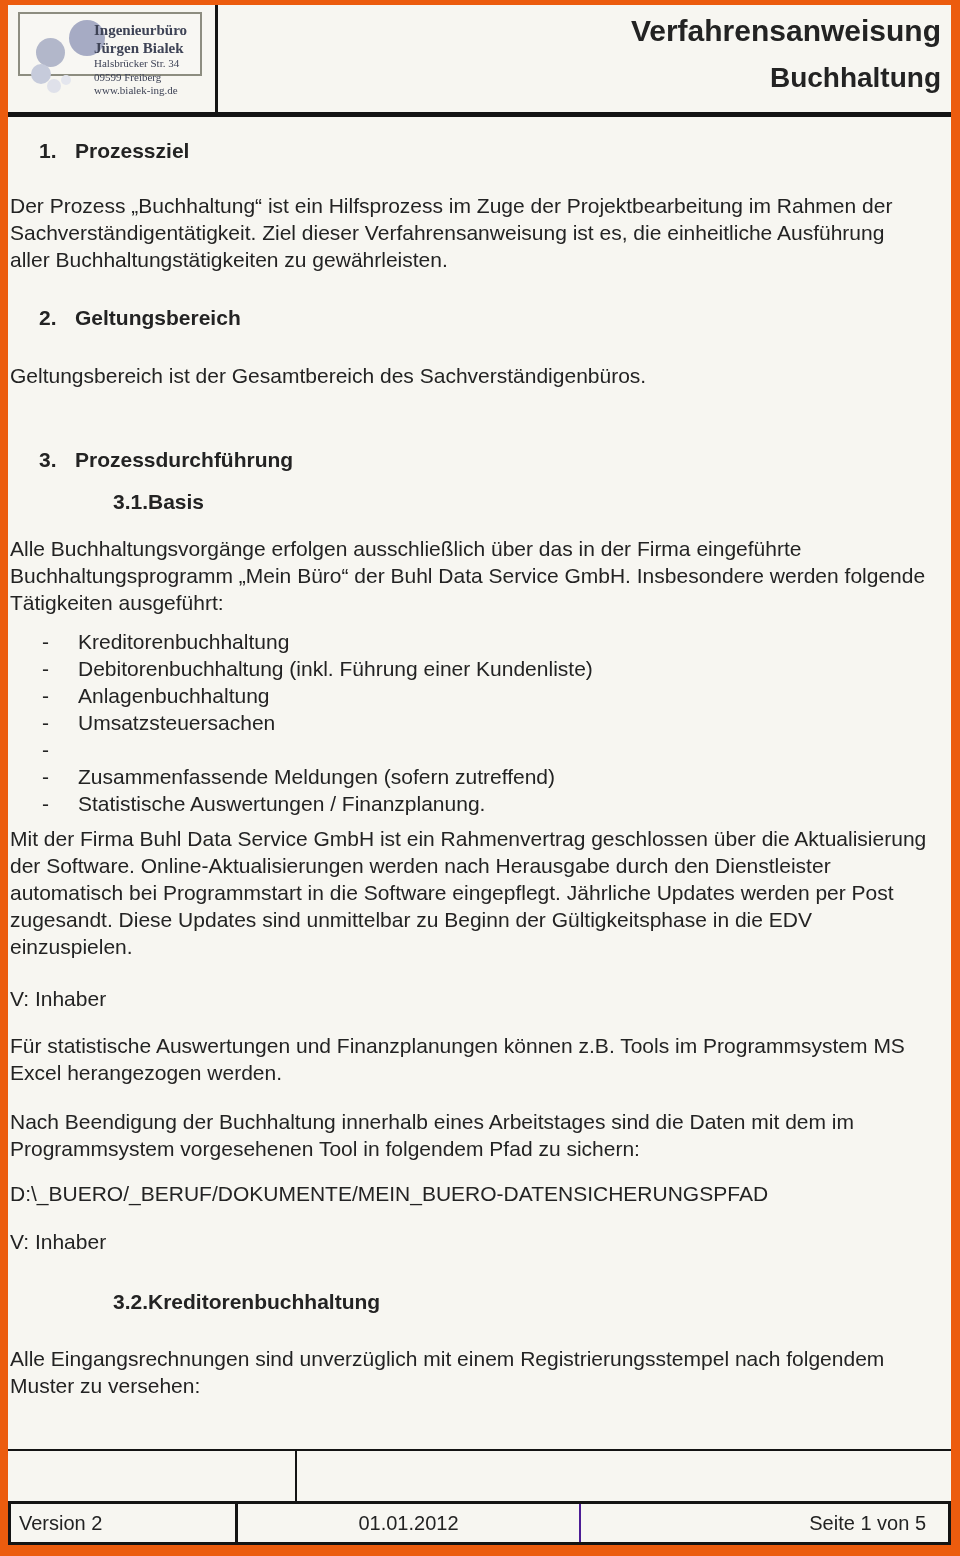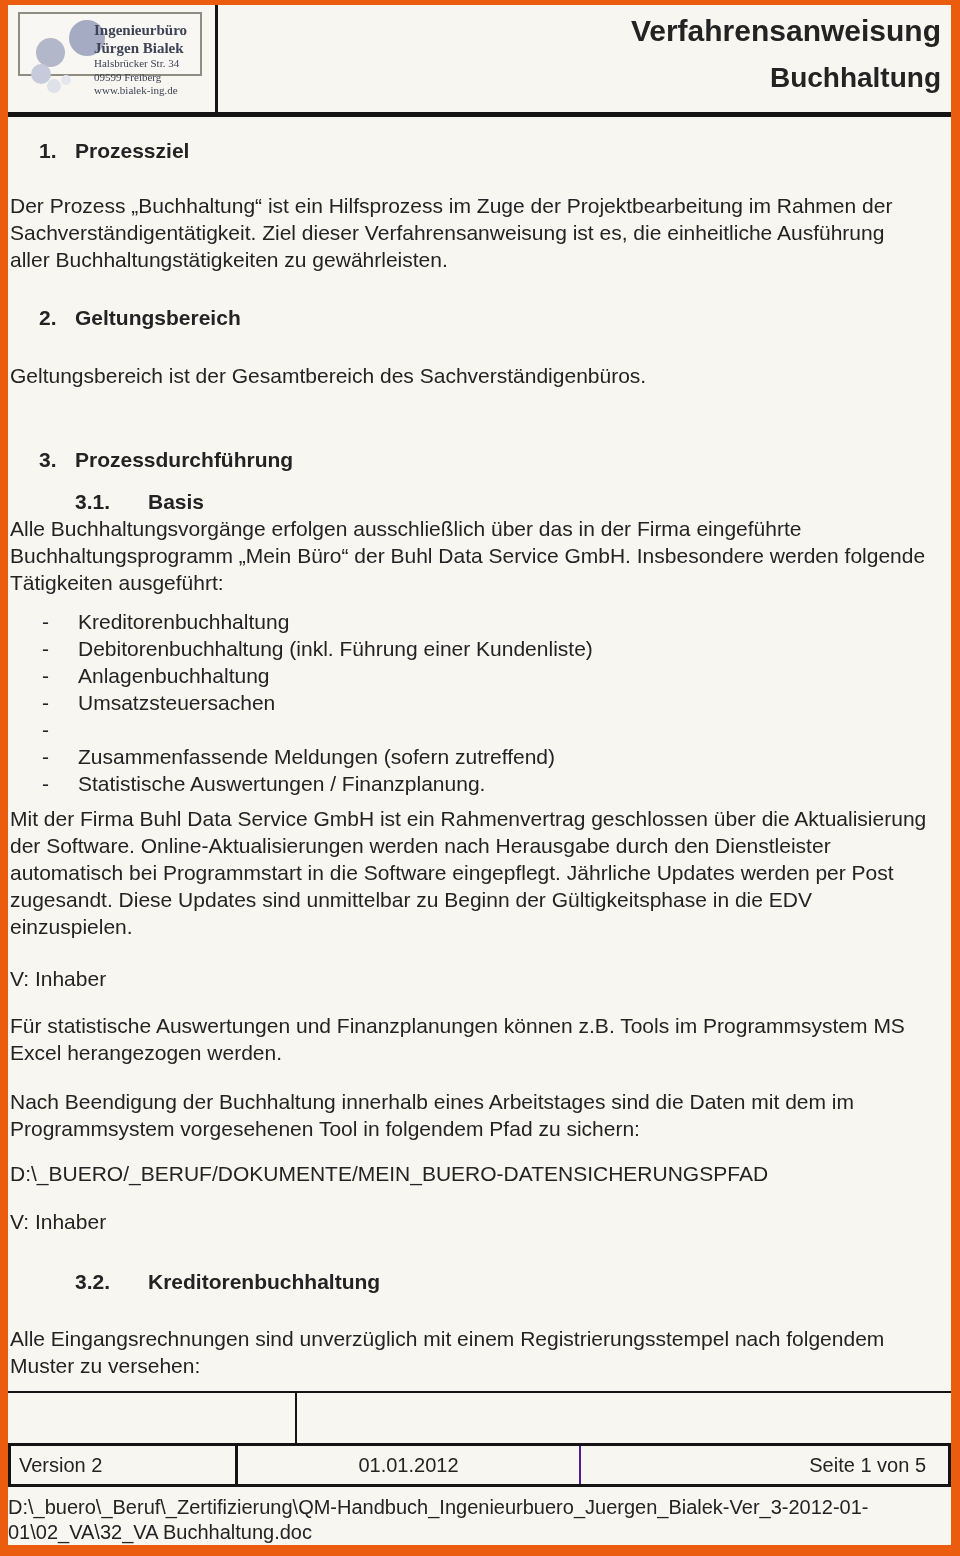--- a/index.html
+++ b/index.html
@@ -32,21 +32,21 @@
   .logo-text { position:absolute; left:74px; top:7px; font-family:"Liberation Serif", serif; color:#3e4356; white-space:nowrap; }
   .logo-company { font-size:15px; font-weight:bold; line-height:18px; }
   .logo-addr { font-size:11px; line-height:13.5px; }
   .header-right { flex:1; text-align:right; padding:8px 10px 0 0; }
   .title1 { font-size:30px; font-weight:bold; line-height:36px;padding-left:36px; }
   .title2 { font-size:28px; font-weight:bold; line-height:32px; margin-top:13px; }
   
   .content { flex:1; padding:0 22px 0 2px; font-size:21px; line-height:27px; }
   .h-main, .h-sub { display:flex; font-weight:bold; }
   .h-main .num { width:36px; margin-left:29px; flex:none; }
-  .h-sub  .num { width:73px; margin-left:65px; flex:none; }
+  .h-sub  .num { width:73px; margin-left:65px; flex:none;text-align:right; }
   .li { display:flex; }
   .li .dash { width:36px; margin-left:32px; flex:none; }
   
   .footer { flex:none; margin-top:auto; }
   .footer-rule { height:2px; background:#141414; }
   .footer-gap { height:50px; position:relative; }
   .footer-gap .vseg { position:absolute; left:287px; top:0; width:2px; height:100%; background:#141414; }
   .footer-table {
     display:flex; border:3px solid #141414; height:44px;
     font-size:20px; align-items:stretch; background:#f7f6f1;
@@ -101,21 +101,21 @@
 
     <div class="h-main" style="margin-top:57px">
       <span class="num">3.</span>
       <span>Prozessdurchführung</span>
     </div>
     <div class="h-sub" style="margin-top:15px">
       <span class="num">3.1.</span>
       <span>Basis</span>
     </div>
 
-    <div style="margin-top:0">Alle Buchhaltungsvorgänge erfolgen ausschließlich über das in der Firma eingeführte Buchhaltungsprogramm „Mein Büro“ der Buhl Data Service GmbH. Insbesondere werden folgende Tätigkeiten ausgeführt:</div>
+    <div style="margin-top:20px">Alle Buchhaltungsvorgänge erfolgen ausschließlich über das in der Firma eingeführte Buchhaltungsprogramm „Mein Büro“ der Buhl Data Service GmbH. Insbesondere werden folgende Tätigkeiten ausgeführt:</div>
 
     <div style="margin-top:12px">
       <div class="li">
         <span class="dash">-</span>
         <span>Kreditorenbuchhaltung</span>
       </div>
       <div class="li">
         <span class="dash">-</span>
         <span>Debitorenbuchhaltung (inkl. Führung einer Kundenliste)</span>
       </div>
@@ -163,19 +163,15 @@
   <div class="footer">
     <div class="footer-rule"></div>
     <div class="footer-gap">
       <div class="vseg"></div>
     </div>
     <div class="footer-table">
       <div class="fcell v">Version 2</div>
       <div class="fcell d">01.01.2012</div>
       <div class="fcell p">Seite 1 von 5</div>
     </div>
-    <div class="file-path">
-      <div>D:\_buero\_Beruf\_Zertifizierung\QM-Handbuch_Ingenieurbuero_Juergen_Bialek-Ver_3-2012-01-</div>
-      <div>01\02_VA\32_VA Buchhaltung.doc</div>
-    </div>
   </div>
 
 </div>
 
 </body></html>

